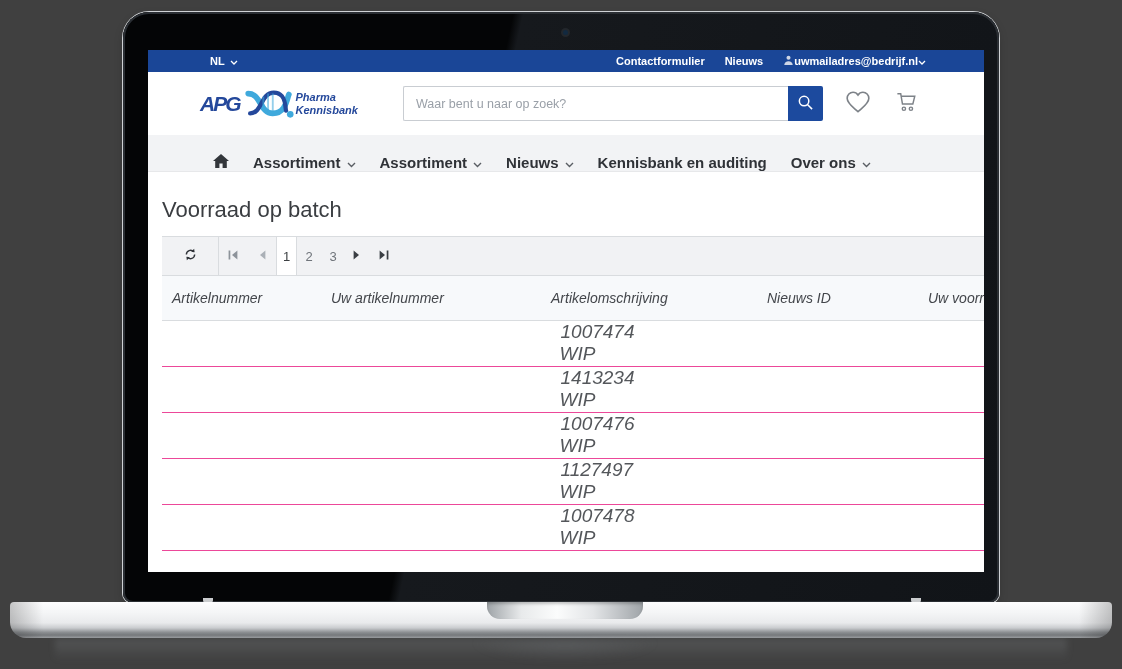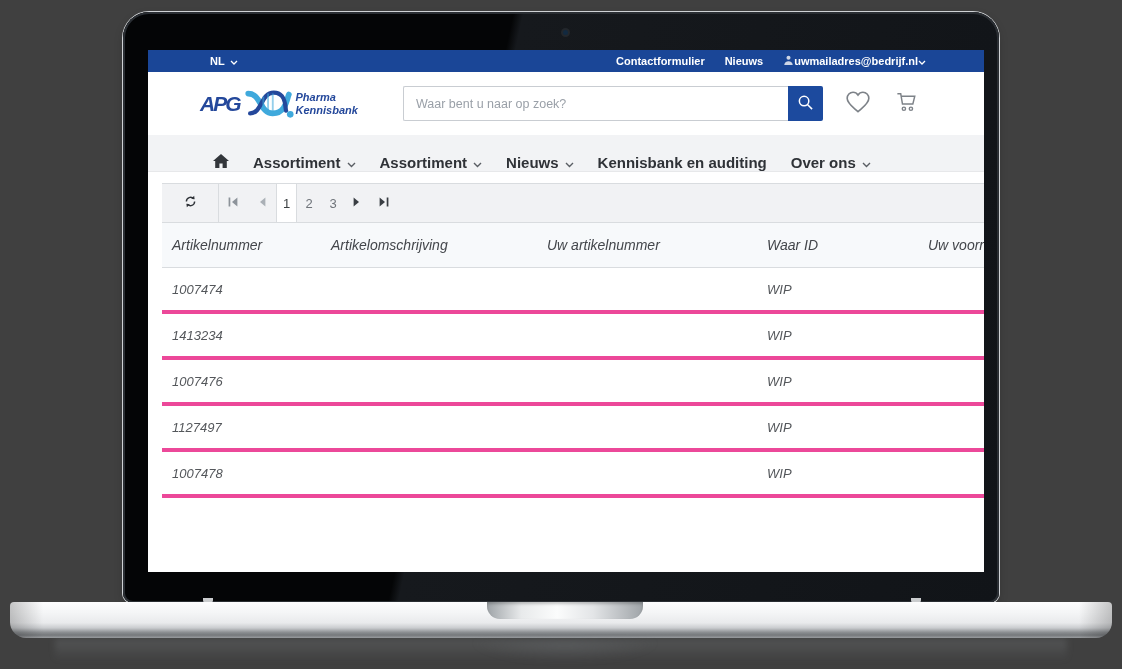--- a/index.html
+++ b/index.html
@@ -83,21 +83,21 @@
   .pg-refresh { width:57px; border-right:1px solid #d9dcdf; }
   .pg-first { width:28px; } .pg-prev { width:29px; }
   .pg-cur { width:21px; background:#fff; border-left:1px solid #d9dcdf; border-right:1px solid #d9dcdf;
     font-size:13px; color:#3c4043; }
   .pg-num { width:24px; font-size:13px; color:#6f747a; }
   .pg-next { width:24px; } .pg-last { width:30px; }
 
   .t-row { display:flex; align-items:center; min-width:946px; padding-left:10px;font-style:italic; }
   .t-head { height:45px; background:#f7f9fb; border-bottom:1px solid #d9dcdf; font-size:14px; color:#43464b; }
   .t-head .t-cell { cursor:pointer; }
-  .t-data { height:46px; background:#fff; border-bottom:4px solid #ec4899; font-size:13px; color:#54575b; }
+  .t-data { height:46px; background:#fff; border-bottom:1px solid #ec4899; font-size:19px; color:#54575b;flex-direction:column; }
   .c1 { width:159px; } .c2 { width:220px; } .c3 { width:216px; } .c4 { width:161px; } .c5 { width:180px; }
 </style>
 </head>
 <body>
 
 <div class="stage">
 
   <div class="bezel">
     <div class="camera"></div>
 
@@ -212,20 +212,21 @@
         </span>
         <span class="nav-item">
           <span>Over ons</span>
           <span><svg width="9" height="6" viewBox="0 0 9 6">
                 <path d="M1 1l3.5 3.5L8 1" fill="none" stroke="#5a5e64" stroke-width="1.4"></path>
               </svg></span>
         </span>
       </nav>
 
       <main>
+        <h1 class="page-title">Voorraad op batch</h1>
 
         <div class="grid">
 
           <div class="pager">
             <button class="pg pg-refresh">
               <span>
                 <svg width="15" height="15" viewBox="0 0 16 16">
                   <path d="M3.6 8a4.4 4.4 0 0 1 7.8-2.8" fill="none" stroke="#2e3237" stroke-width="1.5"></path>
                   <polygon points="11.9,1.8 12.4,5.7 8.7,5.0" fill="#2e3237"></polygon>
                   <path d="M12.4 8a4.4 4.4 0 0 1-7.8 2.8" fill="none" stroke="#2e3237" stroke-width="1.5"></path>
@@ -263,23 +264,23 @@
                 <svg width="12" height="12" viewBox="0 0 12 12" fill="#3a3e43">
                     <polygon points="1.6,1.5 1.6,10.5 7,6"></polygon>
                     <rect x="8.7" y="1.5" width="1.7" height="9"></rect>
                   </svg>
               </span>
             </button>
           </div>
 
           <div class="t-row t-head">
             <span class="t-cell c1">Artikelnummer</span>
+            <span class="t-cell c2">Uw artikelnummer</span>
             <span class="t-cell c3">Artikelomschrijving</span>
-            <span class="t-cell c2">Uw artikelnummer</span>
-            <span class="t-cell c4">Waar ID</span>
+            <span class="t-cell c4">Nieuws ID</span>
             <span class="t-cell c5">Uw voorraad</span>
           </div>
 
           <div class="t-row t-data">
             <span class="c1">1007474</span>
             <span class="c2"></span>
             <span class="c3"></span>
             <span class="c4">WIP</span>
             <span class="c5"></span>
           </div>

